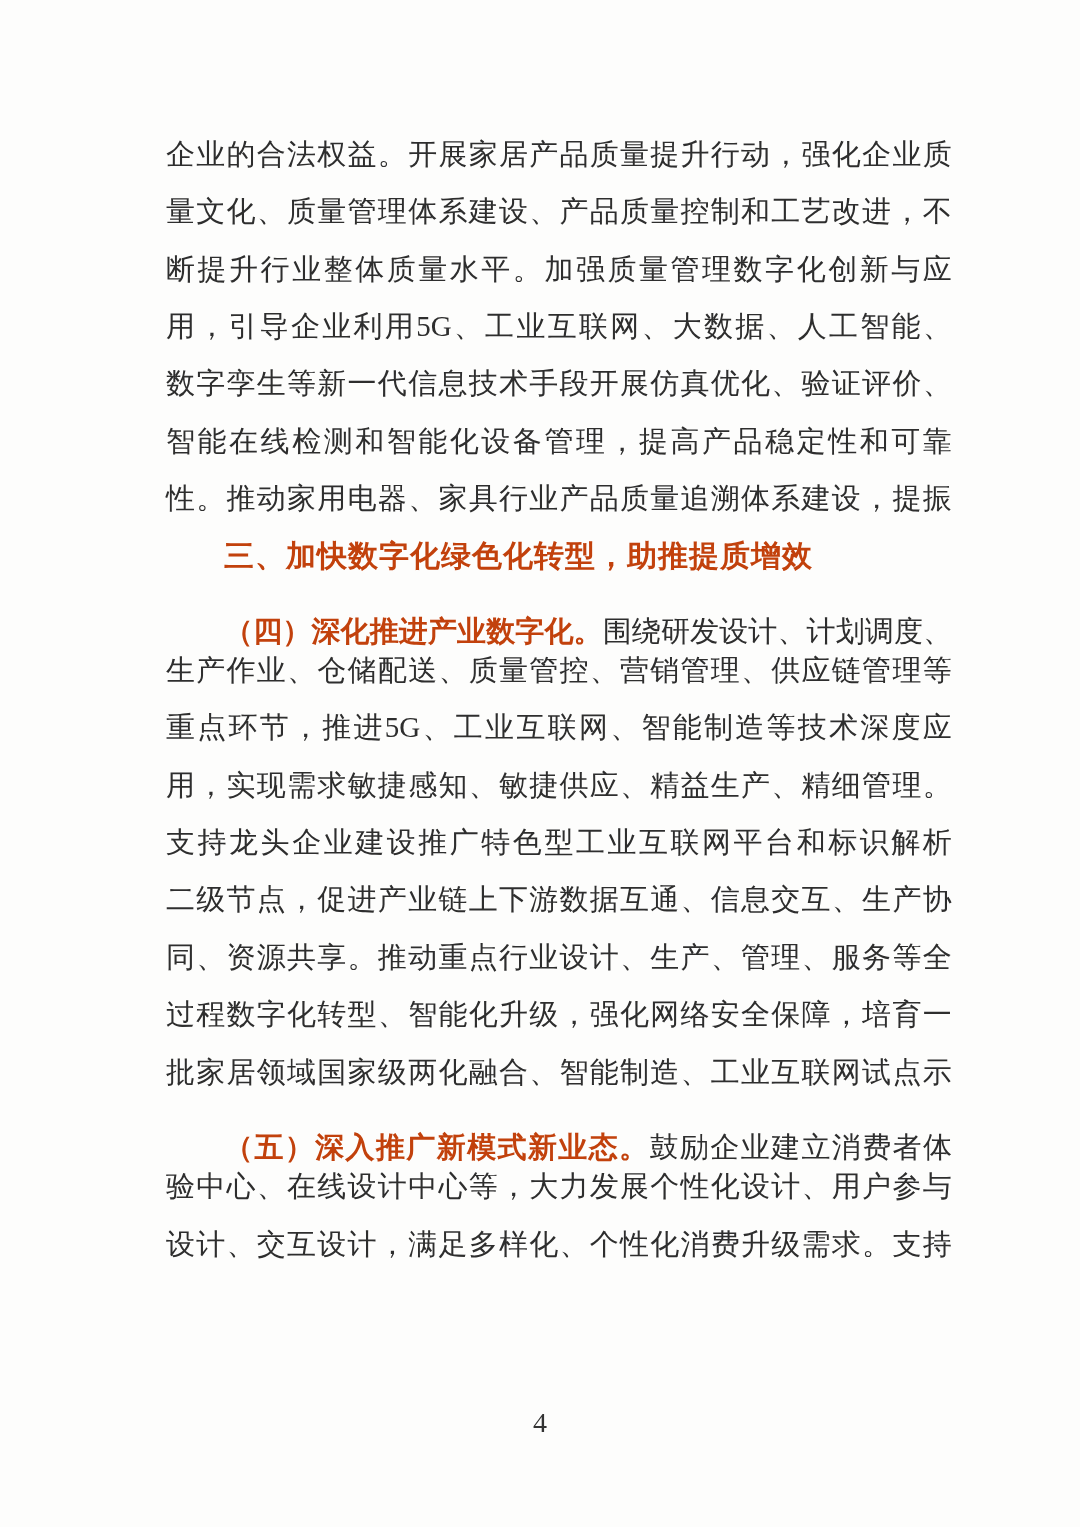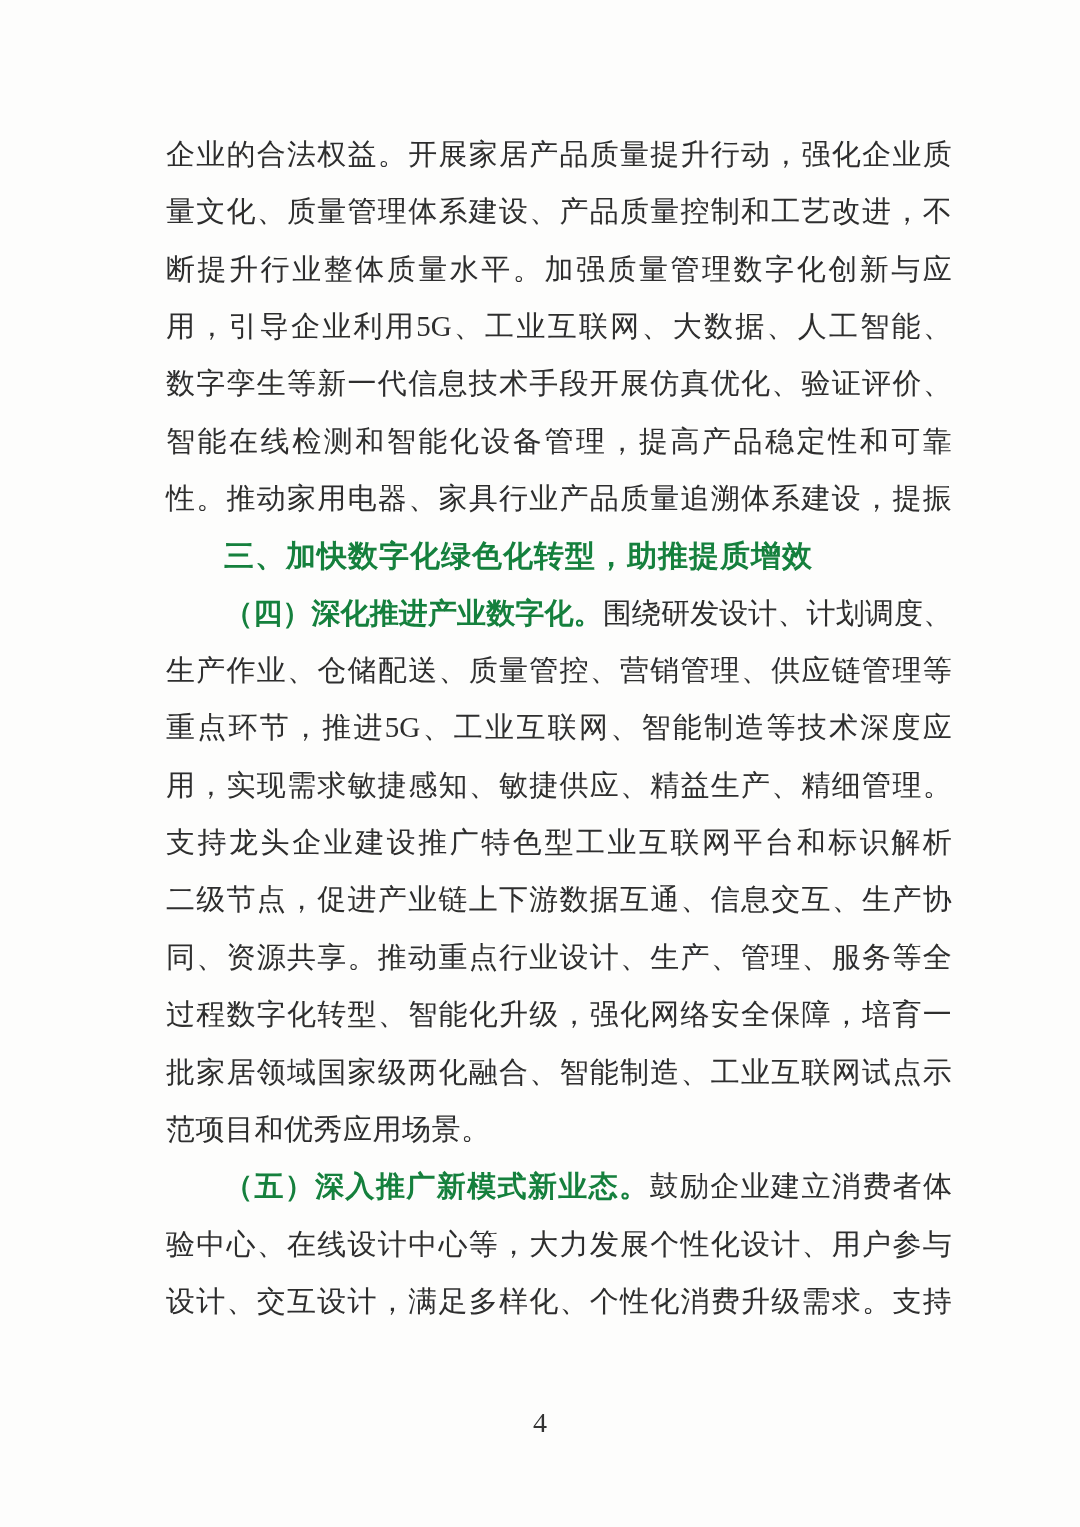--- a/index.html
+++ b/index.html
@@ -34,21 +34,22 @@
     justify-content: space-between;
     align-items: baseline;
     letter-spacing: 0;
   }
   .line.ind {
     padding-left: 58px;
   }
   .line .b {
     font-family: Liberation Sans, sans-serif;
     font-weight: 700;
-    color: #15803d;
+    color: #c2410c;
+    margin-top: 18px;
   }
   .line.heading {
     font-size: 30px;
     letter-spacing: 1px;
   }
   .page-number {
     position: absolute;
     top: 1408px;
     left: 0;
     width: 100%;
@@ -500,21 +501,20 @@
         <span>、</span>
         <span>工</span>
         <span>业</span>
         <span>互</span>
         <span>联</span>
         <span>网</span>
         <span>试</span>
         <span>点</span>
         <span>示</span>
       </div>
-      <div class="line"><span>范项目和优秀应用场景。</span></div>
       <div class="line j ind">
         <span class="b">（</span>
         <span class="b">五</span>
         <span class="b">）</span>
         <span class="b">深</span>
         <span class="b">入</span>
         <span class="b">推</span>
         <span class="b">广</span>
         <span class="b">新</span>
         <span class="b">模</span>

